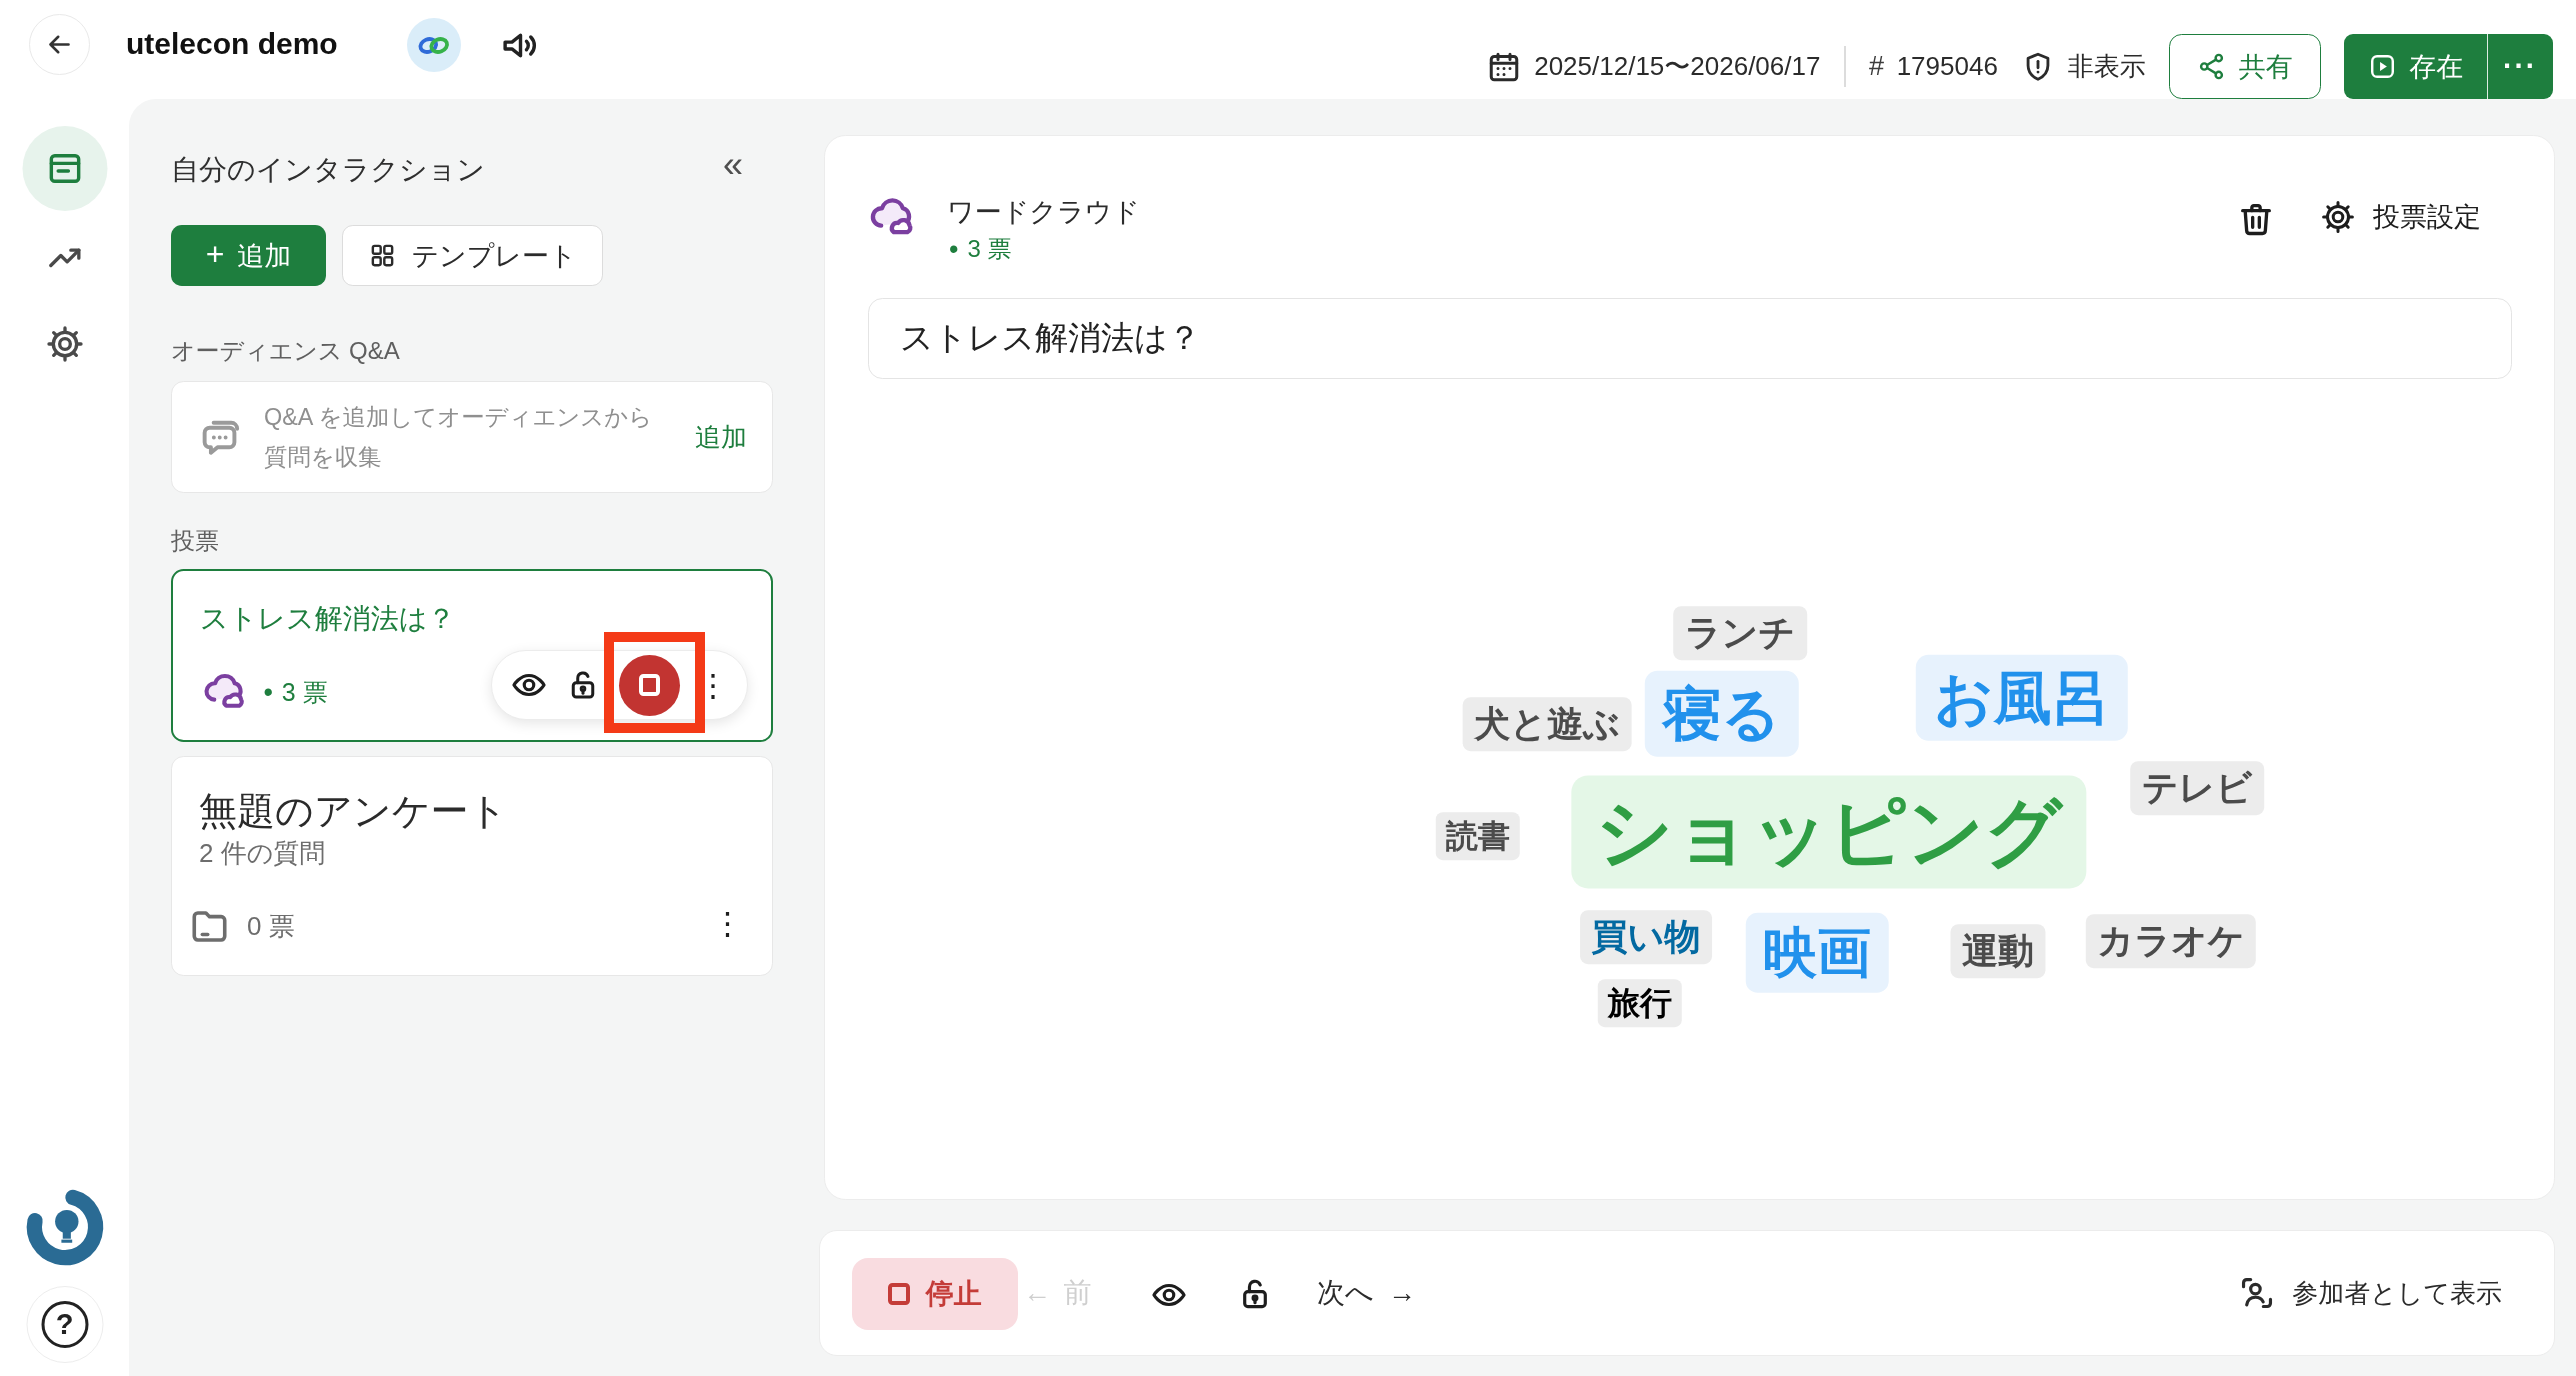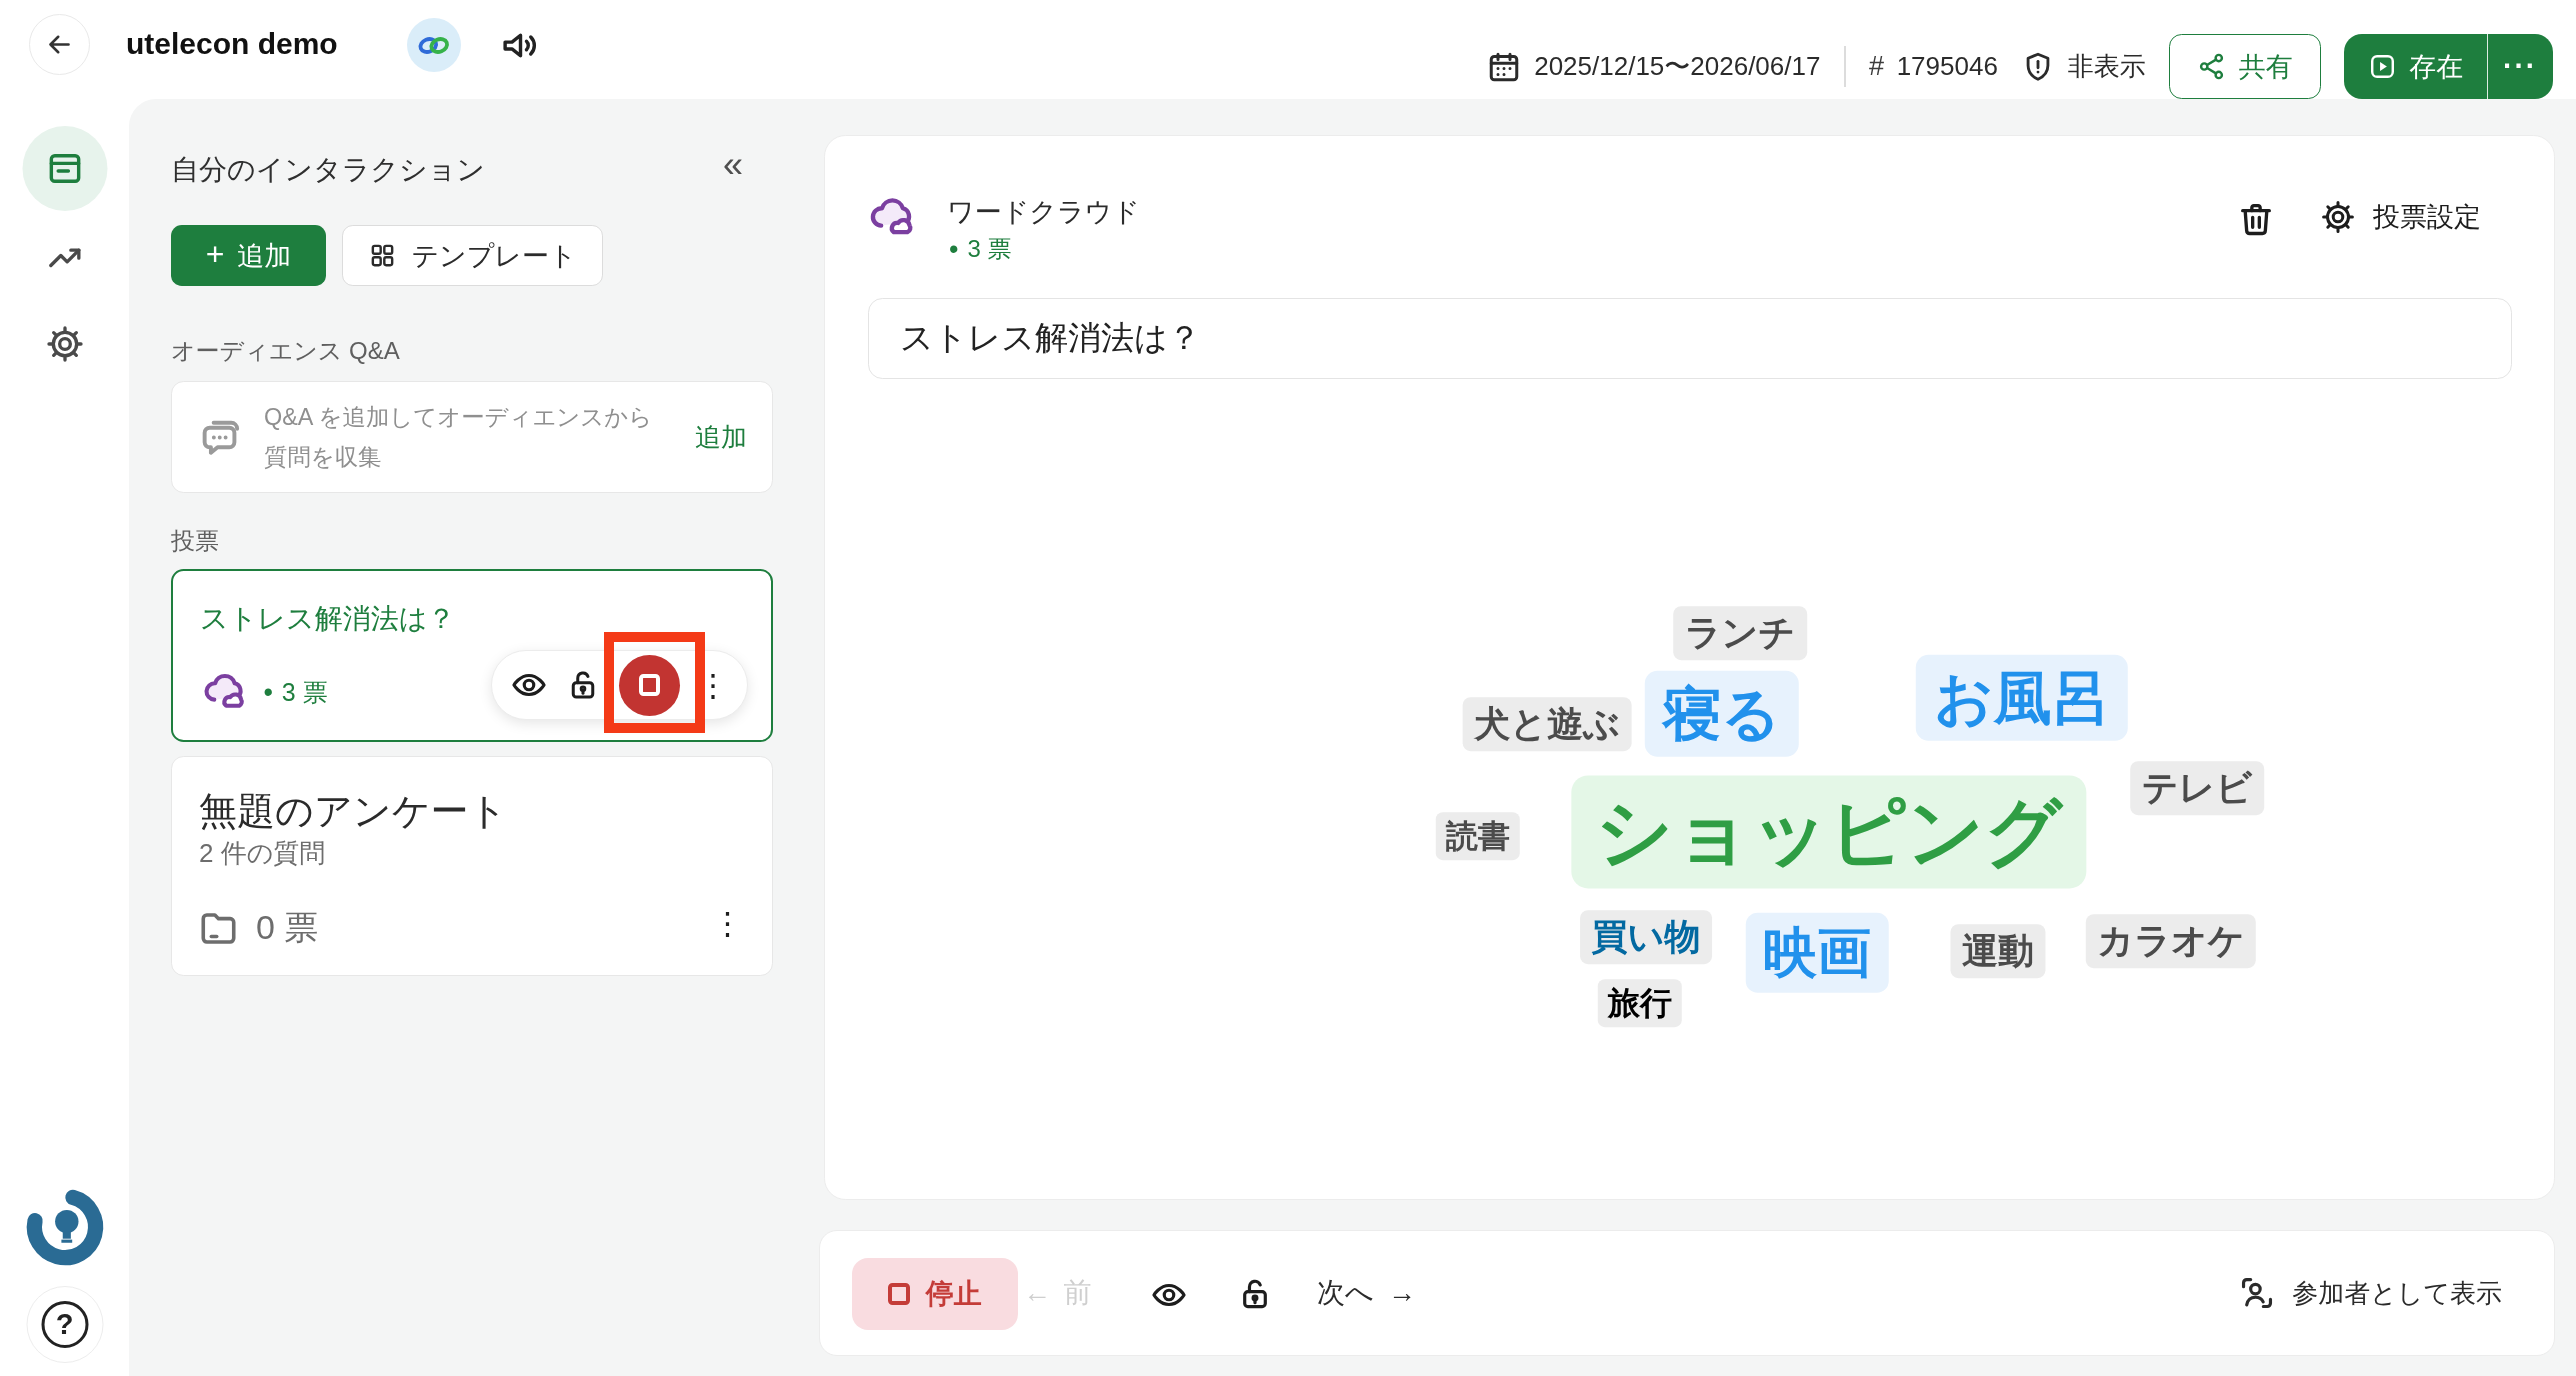--- a/index.html
+++ b/index.html
@@ -15,21 +15,21 @@
   .app-header { position:absolute; left:0; top:0; width:2576px; height:101px; background:#fff; }
   .back-btn { position:absolute; left:29px; top:14.4px; width:61px; height:61px; border:1.8px solid #e9e9e9; border-radius:50%; background:#fff; display:flex; align-items:center; justify-content:center; color:#333; cursor:pointer; }
   .event-title { position:absolute; left:126px; top:27px; font-size:30px; font-weight:700; color:#111; }
   .webex-badge { position:absolute; left:407px; top:18px; width:54px; height:54px; border-radius:50%; background:#daedf9; display:flex; align-items:center; justify-content:center; }
   .speaker-btn { position:absolute; left:500px; top:25px; color:#222; }
   .hdr-right { position:absolute; right:23.4px; top:16px; height:101px; display:flex; align-items:center; gap:23.4px; }
   .hdr-meta { display:flex; align-items:center; gap:12.6px; color:#2b2b2b; font-size:26px; }
   .hdr-sep { width:1.8px; height:41px; background:#dcdcdc; }
   .hash-glyph { font-size:27px; color:#3c3c3c; font-weight:400; }
   .btn-share { display:flex; align-items:center; gap:12.6px; height:65px; padding:0 27px; border:1.8px solid #1e7e3e; border-radius:12.6px; background:#fff; color:#1e7e3e; font-size:27px; cursor:pointer; }
-  .btn-present-split { display:flex; height:65px; border-radius:18px; overflow:hidden; background:#1e7e3e; color:#fff; }
+  .btn-present-split { display:flex; height:65px; border-radius:9px; overflow:hidden; background:#1e7e3e; color:#fff; }
   .btn-present-main { display:flex; align-items:center; gap:12.6px; padding:0 23.4px; font-size:27px; border-right:1.8px solid rgba(255,255,255,.85); cursor:pointer; }
   .btn-present-more { width:65px; display:flex; align-items:center; justify-content:center; font-size:29px; font-weight:700; letter-spacing:1.8px; cursor:pointer; }
 
   
   .rail { position:absolute; left:0; top:101px; width:129px; bottom:0; background:#fff; }
   .rail-item { position:absolute; left:50%; transform:translateX(-50%); display:flex; align-items:center; justify-content:center; cursor:pointer; }
   .rail-active-bg { width:85px; height:85px; border-radius:50%; background:#e7f3ec; color:#1e7e3e; }
   .rail-gray { color:#4a4a4a; }
   .help-btn { width:77px; height:77px; border-radius:50%; border:1.8px solid #ededed; background:#fff; font-size:36px; color:#222; display:flex; align-items:center; justify-content:center; }
   .help-q { width:47px; height:47px; border:3.1px solid #222; border-radius:50%; display:flex; align-items:center; justify-content:center; font-size:29px; font-weight:700; }
@@ -54,21 +54,21 @@
   .votes-green { color:#1e7e3e; font-size:25px; display:flex; align-items:center; gap:9px; }
   .dot-green { color:#1e7e3e; font-size:27px; }
   .poll-toolbar { position:absolute; right:23.4px; top:79px; width:257px; height:70px; background:#fff; border:0.9px solid #ececec; border-radius:36px; box-shadow:0 3.6px 12.6px rgba(0,0,0,.10); display:flex; align-items:center; justify-content:space-between; padding:0 18px; }
   .tool-ic { color:#1d1d1d; cursor:pointer; }
   .stop-circle { width:61px; height:61px; border-radius:50%; background:#c23431; display:flex; align-items:center; justify-content:center; cursor:pointer; }
   .stop-square-white { width:21.6px; height:21.6px; border:4px solid #fff; border-radius:4.5px; }
   .kebab { font-size:31px; color:#1d1d1d; cursor:pointer; line-height:1; }
   .survey-card { left:42px; top:657px; width:602px; height:220px; }
   .survey-title { position:absolute; left:27px; top:29px; font-size:38px; color:#2b2b2b; }
   .survey-sub { position:absolute; left:27px; top:79px; font-size:26px; color:#6d6d6d; }
-  .survey-meta { position:absolute; left:25px; top:148px; display:flex; align-items:center; gap:16px; color:#6d6d6d; font-size:34px; }
+  .survey-meta { position:absolute; left:16px; top:148px; display:flex; align-items:center; gap:16px; color:#6d6d6d; font-size:26px; }
   .survey-kebab { position:absolute; right:29px; top:151px; }
 
   
   .main-card { position:absolute; left:695px; top:36px; width:1731px; height:1065px; background:#fff; border:0.9px solid #ececec; border-radius:21.6px; }
   .mc-cloud-icon { position:absolute; left:41px; top:56px; color:#7b3fa0; }
   .mc-type { position:absolute; left:122px; top:58px; font-size:27px; color:#2b2b2b; }
   .mc-votes { position:absolute; left:124px; top:97px; }
   .mc-trash { position:absolute; left:1411px; top:63px; color:#1d1d1d; cursor:pointer; }
   .mc-settings { position:absolute; left:1495px; top:63px; display:flex; align-items:center; gap:17px; color:#1d1d1d; font-size:27px; cursor:pointer; }
   .question-input { position:absolute; left:43px; top:162px; width:1644px; height:81px; border:1.8px solid #e4e4e4; border-radius:14.4px; font-size:33px; color:#222; display:flex; align-items:center; padding:0 31px; background:#fff; }

